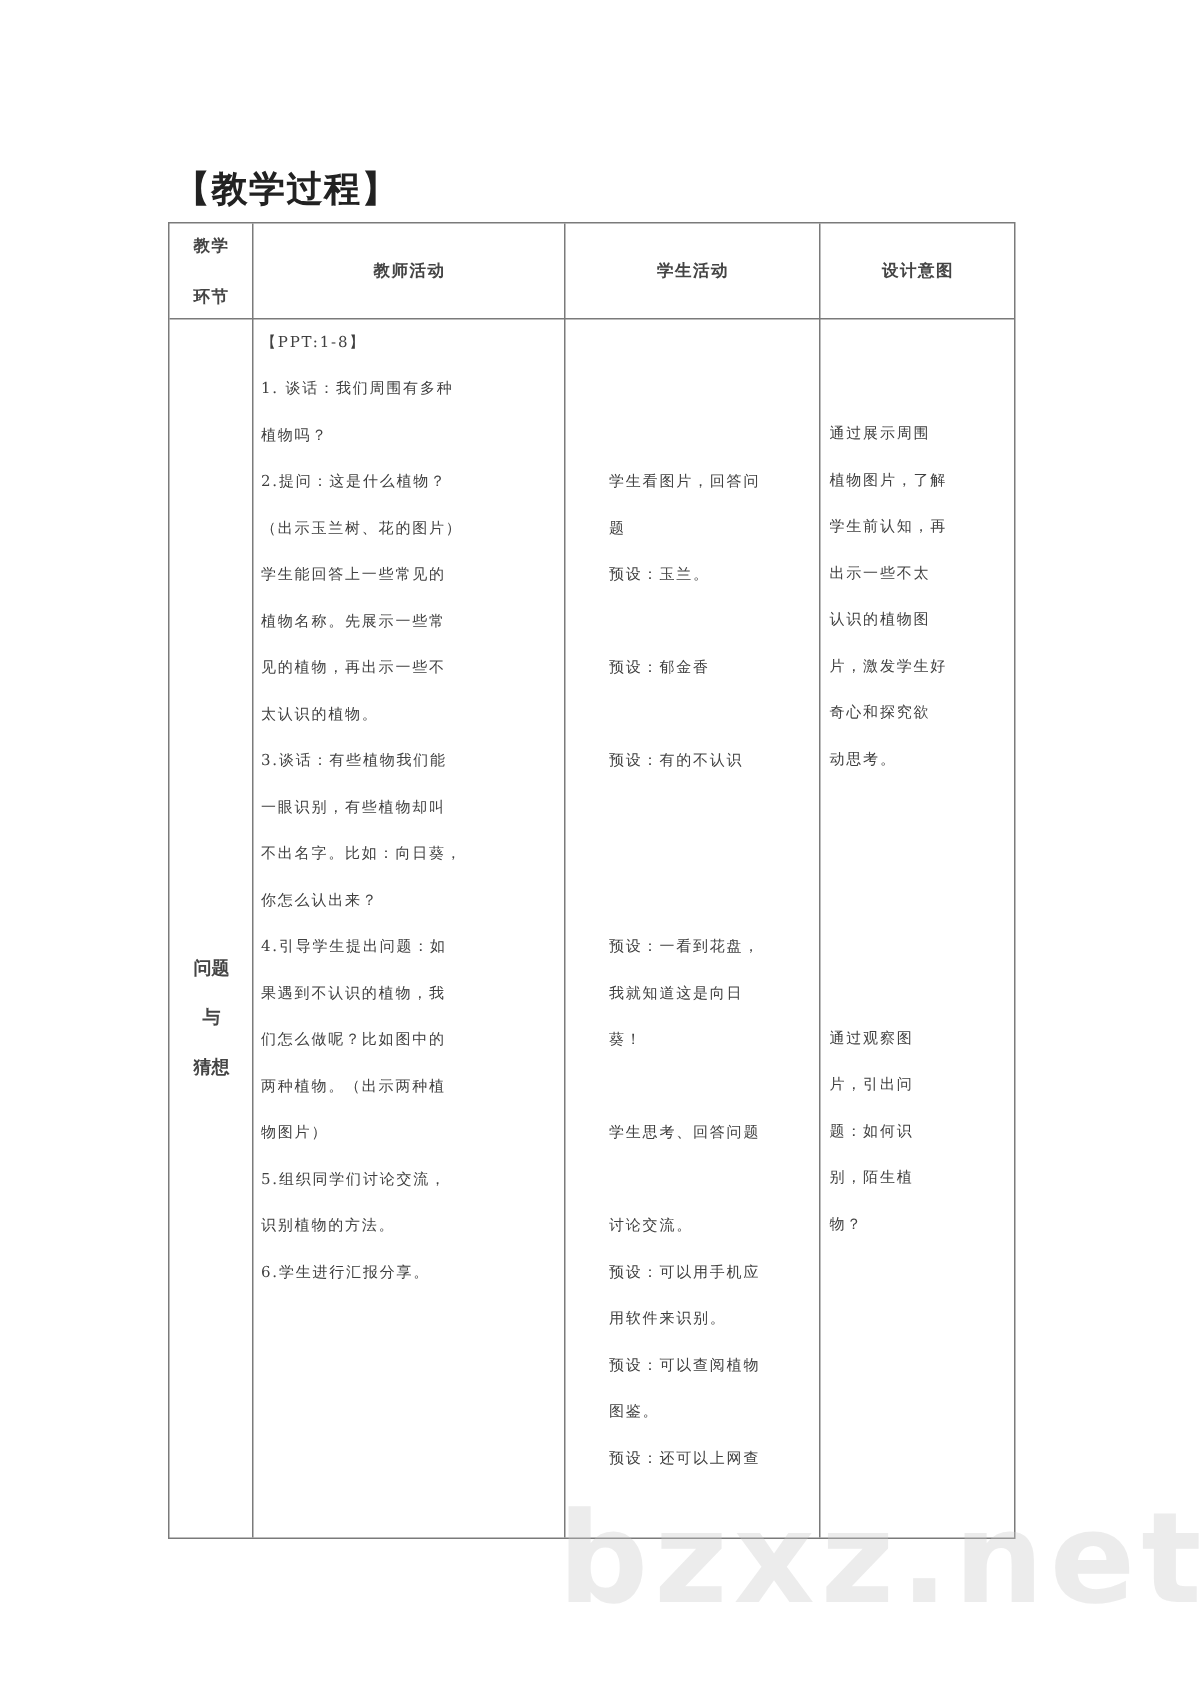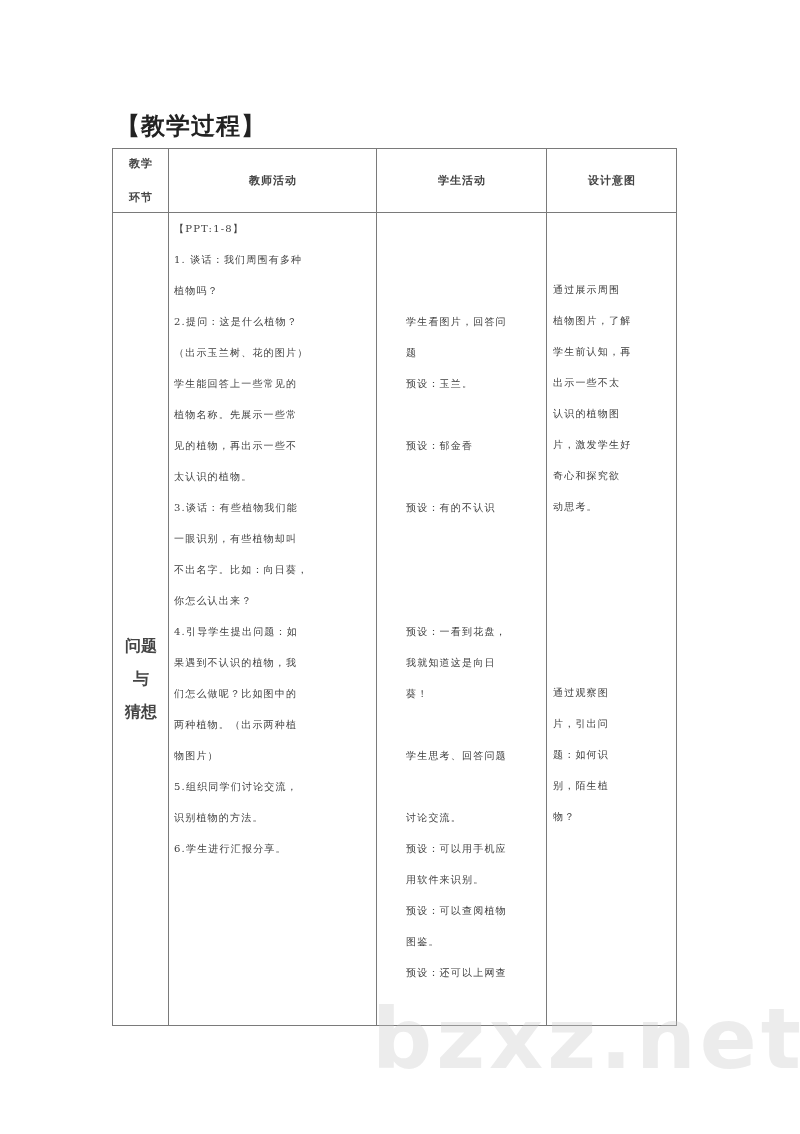--- a/index.html
+++ b/index.html
@@ -22,21 +22,21 @@
   .hcell {
     position: absolute; top: 0; height: 64px;
     display: flex; align-items: center; justify-content: center;
     font-family: "DejaVu Sans", "Liberation Sans", sans-serif;
     font-size: 11px; font-weight: bold; color: #444; letter-spacing: 1px;
     text-align: center; line-height: 34px;
   }
   .stage {
     position: absolute; left: 0; width: 56px; top: 480px;
     font-family: "DejaVu Sans", "Liberation Sans", sans-serif;
-    font-size: 16px; font-weight: bold; color: #444;
+    font-size: 12px; font-weight: bold; color: #444;
     text-align: center; line-height: 33px;
   }
   .col {
     position: absolute; font-size: 10px; line-height: 31px; color: #404040;
     letter-spacing: 1.2px;
   }
   .col p { margin: 0; }
   .gap { height: 31px; }
   .watermark {
     position: absolute; left: 372px; top: 990px;

